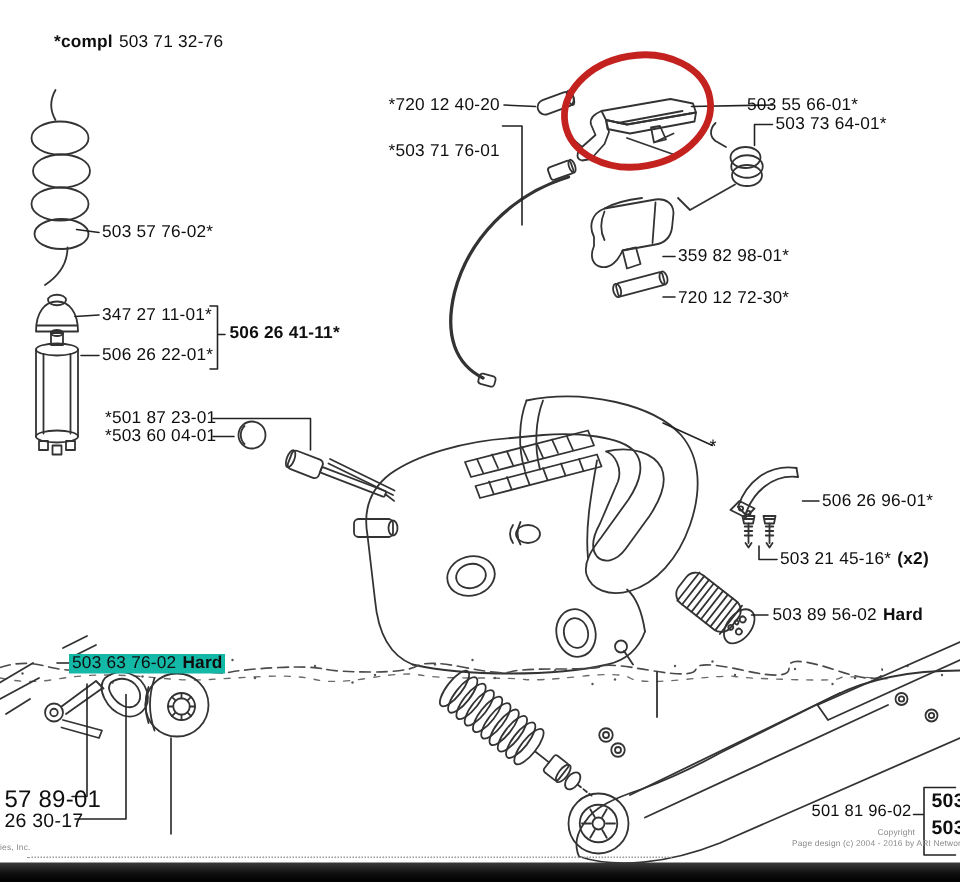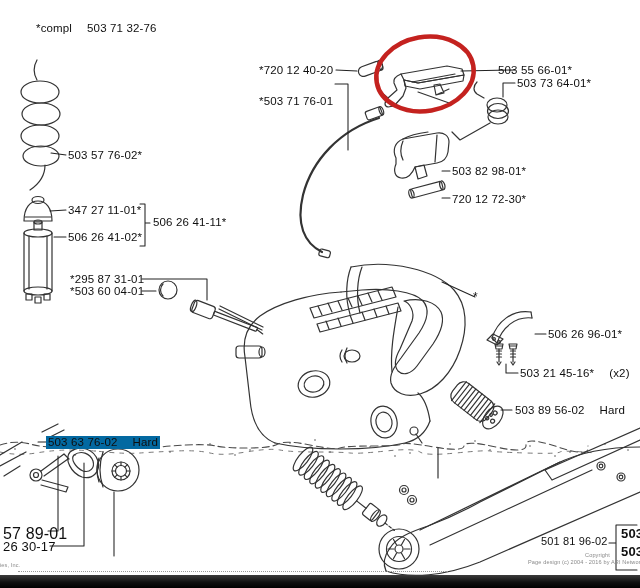--- a/index.html
+++ b/index.html
@@ -7,25 +7,25 @@
     position:relative;width:640px;height:588px;background:#fff;overflow:hidden;
     font-family:"Liberation Sans",sans-serif;
   }
   svg{position:absolute;left:0;top:0;}
   svg *{vector-effect:non-scaling-stroke;}
   .art{fill:none;stroke:#333;stroke-width:1.2;stroke-linecap:round;stroke-linejoin:round;}
   .lbl{
     position:absolute;font-size:11.5px;line-height:1.15;color:#0f0f0f;
     white-space:nowrap;letter-spacing:.15px;
   }
-  .b{font-weight:normal;}
-  .ml{margin-left:15px;}
+  .b{font-weight:bold;}
+  .ml{margin-left:4px;}
   .lg{font-size:11px;}
   .g503{font-size:13px;font-weight:bold;}
-  .onwhite{background:#0369a1;padding:0 2px;}
+  .onwhite{background:#14b8a6;padding:0 2px;}
   .tiny{
     position:absolute;font-size:9px;color:#8a8a8a;white-space:nowrap;
     transform:scale(0.62);transform-origin:left top;letter-spacing:.2px;
   }
   .dotline{
     position:absolute;left:18px;top:571px;width:430px;height:0;
     border-top:1px dotted #9a9a9a;
   }
   .bottombar{
     position:absolute;left:0;top:575px;width:640px;height:13px;
@@ -296,32 +296,32 @@
       <ellipse cx="425" cy="74" rx="49" ry="37" transform="rotate(-10 425 74)" stroke="#c4221f" stroke-width="4.5" fill="none"></ellipse>
     </g>
   </svg>
 
   <div class="lbl" style="left:36px;top:22px">
     <span class="b">*compl</span><span class="ml">503 71 32-76</span>
   </div>
 
   <div class="lbl" style="left:68px;top:149px">503 57 76-02*</div>
   <div class="lbl" style="left:68px;top:204px">347 27 11-01*</div>
-  <div class="lbl" style="left:68px;top:231px">506 26 41-02*</div>
+  <div class="lbl" style="left:68px;top:231px">506 26 22-01*</div>
   <div class="lbl b" style="left:153px;top:216px">506 26 41-11*</div>
 
-  <div class="lbl" style="left:70px;top:273px">*295 87 31-01</div>
+  <div class="lbl" style="left:70px;top:273px">*501 87 23-01</div>
   <div class="lbl" style="left:70px;top:285px">*503 60 04-01</div>
 
   <div class="lbl" style="left:259px;top:64px">*720 12 40-20</div>
   <div class="lbl" style="left:259px;top:95px">*503 71 76-01</div>
 
   <div class="lbl" style="left:498px;top:64px">503 55 66-01*</div>
   <div class="lbl" style="left:517px;top:77px">503 73 64-01*</div>
-  <div class="lbl" style="left:452px;top:165px">503 82 98-01*</div>
+  <div class="lbl" style="left:452px;top:165px">359 82 98-01*</div>
   <div class="lbl" style="left:452px;top:193px">720 12 72-30*</div>
 
   <div class="lbl" style="left:473px;top:291px;font-size:12px">*</div>
   <div class="lbl" style="left:548px;top:328px">506 26 96-01*</div>
   <div class="lbl" style="left:520px;top:367px">
     <span>503 21 45-16*</span><span class="b ml">(x2)</span>
   </div>
   <div class="lbl" style="left:515px;top:404px">
     <span>503 89 56-02</span><span class="b ml">Hard</span>
   </div>

